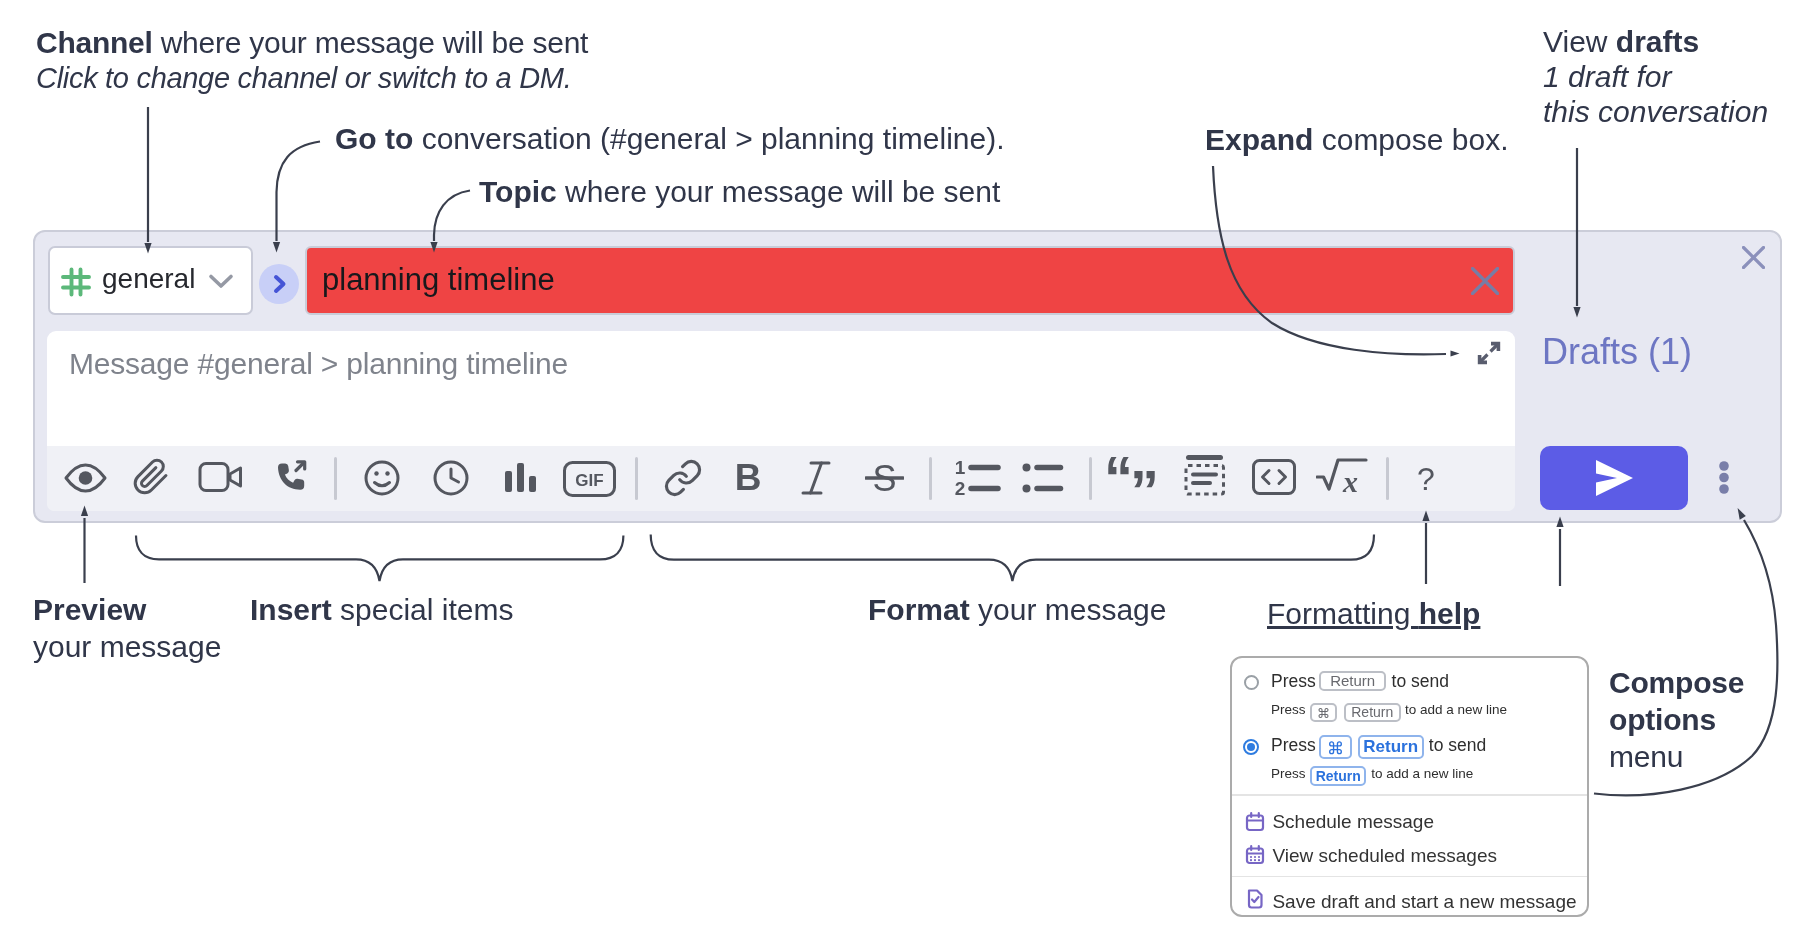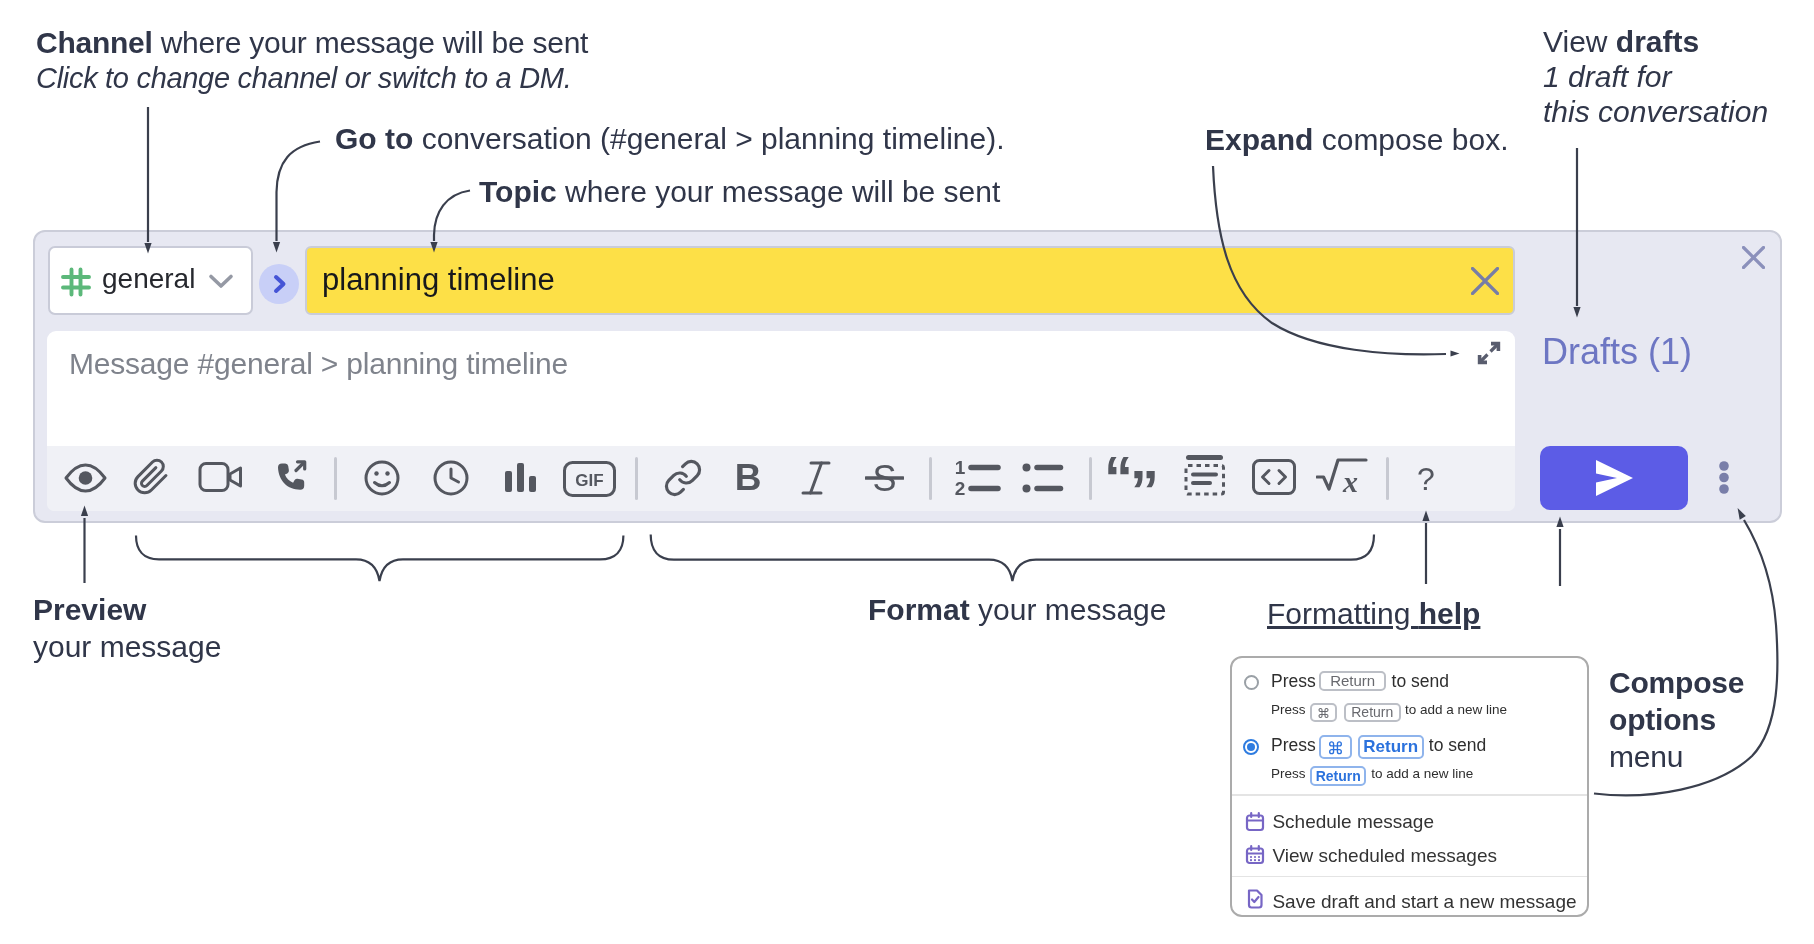--- a/index.html
+++ b/index.html
@@ -10,21 +10,21 @@
 .lbl2{font-size:30px;line-height:37px;white-space:nowrap;}
 b{font-weight:700;}
 .it{font-style:italic;}
 #composebox{position:absolute;left:33px;top:230px;width:1749px;height:293px;
   background:#e7e8f2;border:2px solid #cbcdd9;border-radius:12px;box-sizing:border-box;}
 #pill{position:absolute;left:48px;top:246px;width:205px;height:69px;background:#fff;
   border:2px solid #c9cbd8;border-radius:7px;box-sizing:border-box;}
 #pill .gname{position:absolute;left:52px;top:15px;font-size:28px;color:#26282e;}
 #chevcircle{position:absolute;left:259px;top:264px;width:40px;height:40px;border-radius:50%;
   background:#c8cff7;}
-#topicinput{position:absolute;left:305px;top:246px;width:1210px;height:69px;background:#fde047;
+#topicinput{position:absolute;left:305px;top:246px;width:1210px;height:69px;background:#ef4444;
   border:2px solid #c9ccd8;border-radius:6px;box-sizing:border-box;}
 #topicinput .ttext{position:absolute;left:15px;top:13.5px;font-size:31px;color:#17181c;}
 #msgarea{position:absolute;left:47px;top:331px;width:1468px;height:180px;background:#fff;
   border-radius:9px;}
 #toolbar{position:absolute;left:0;bottom:0;width:100%;height:65px;background:#f0f1f6;
   border-radius:0 0 7px 7px;}
 #msgph{position:absolute;left:22px;top:16px;font-size:30px;letter-spacing:-0.2px;color:#7f838c;}
 #sendbtn{position:absolute;left:1540px;top:446px;width:148px;height:64px;border-radius:10px;
   background:#5c5ce6;}
 #drafts{position:absolute;left:1542px;top:331px;font-size:36px;color:#6d76c3;}
@@ -54,20 +54,21 @@
 
 <div class="abs lbl" style="left:479px;top:174px;"><b>Topic</b> where your message will be sent</div>
 
 <div class="abs lbl" style="left:1205px;top:122px;"><b>Expand</b> compose box.</div>
 
 <div class="abs lbl" style="left:1543px;top:24px;">View <b>drafts</b><br>
 <span class="it">1 draft for<br>this conversation</span></div>
 
 <div class="abs lbl2" style="left:33px;top:591px;"><b>Preview</b><br>your message</div>
 
+<div class="abs lbl2" style="left:250px;top:591px;"><b>Insert</b> special items</div>
 
 <div class="abs lbl2" style="left:868px;top:591px;"><b>Format</b> your message</div>
 
 <div class="abs lbl2" style="left:1267px;top:595px;text-decoration:underline;">Formatting <b>help</b></div>
 
 
 <div class="abs lbl2" style="left:1609px;top:664px;letter-spacing:-0.2px;"><b>Compose</b><br><b>options</b><br>menu</div>
 
 <div id="composebox"></div>
 <div id="pill">

